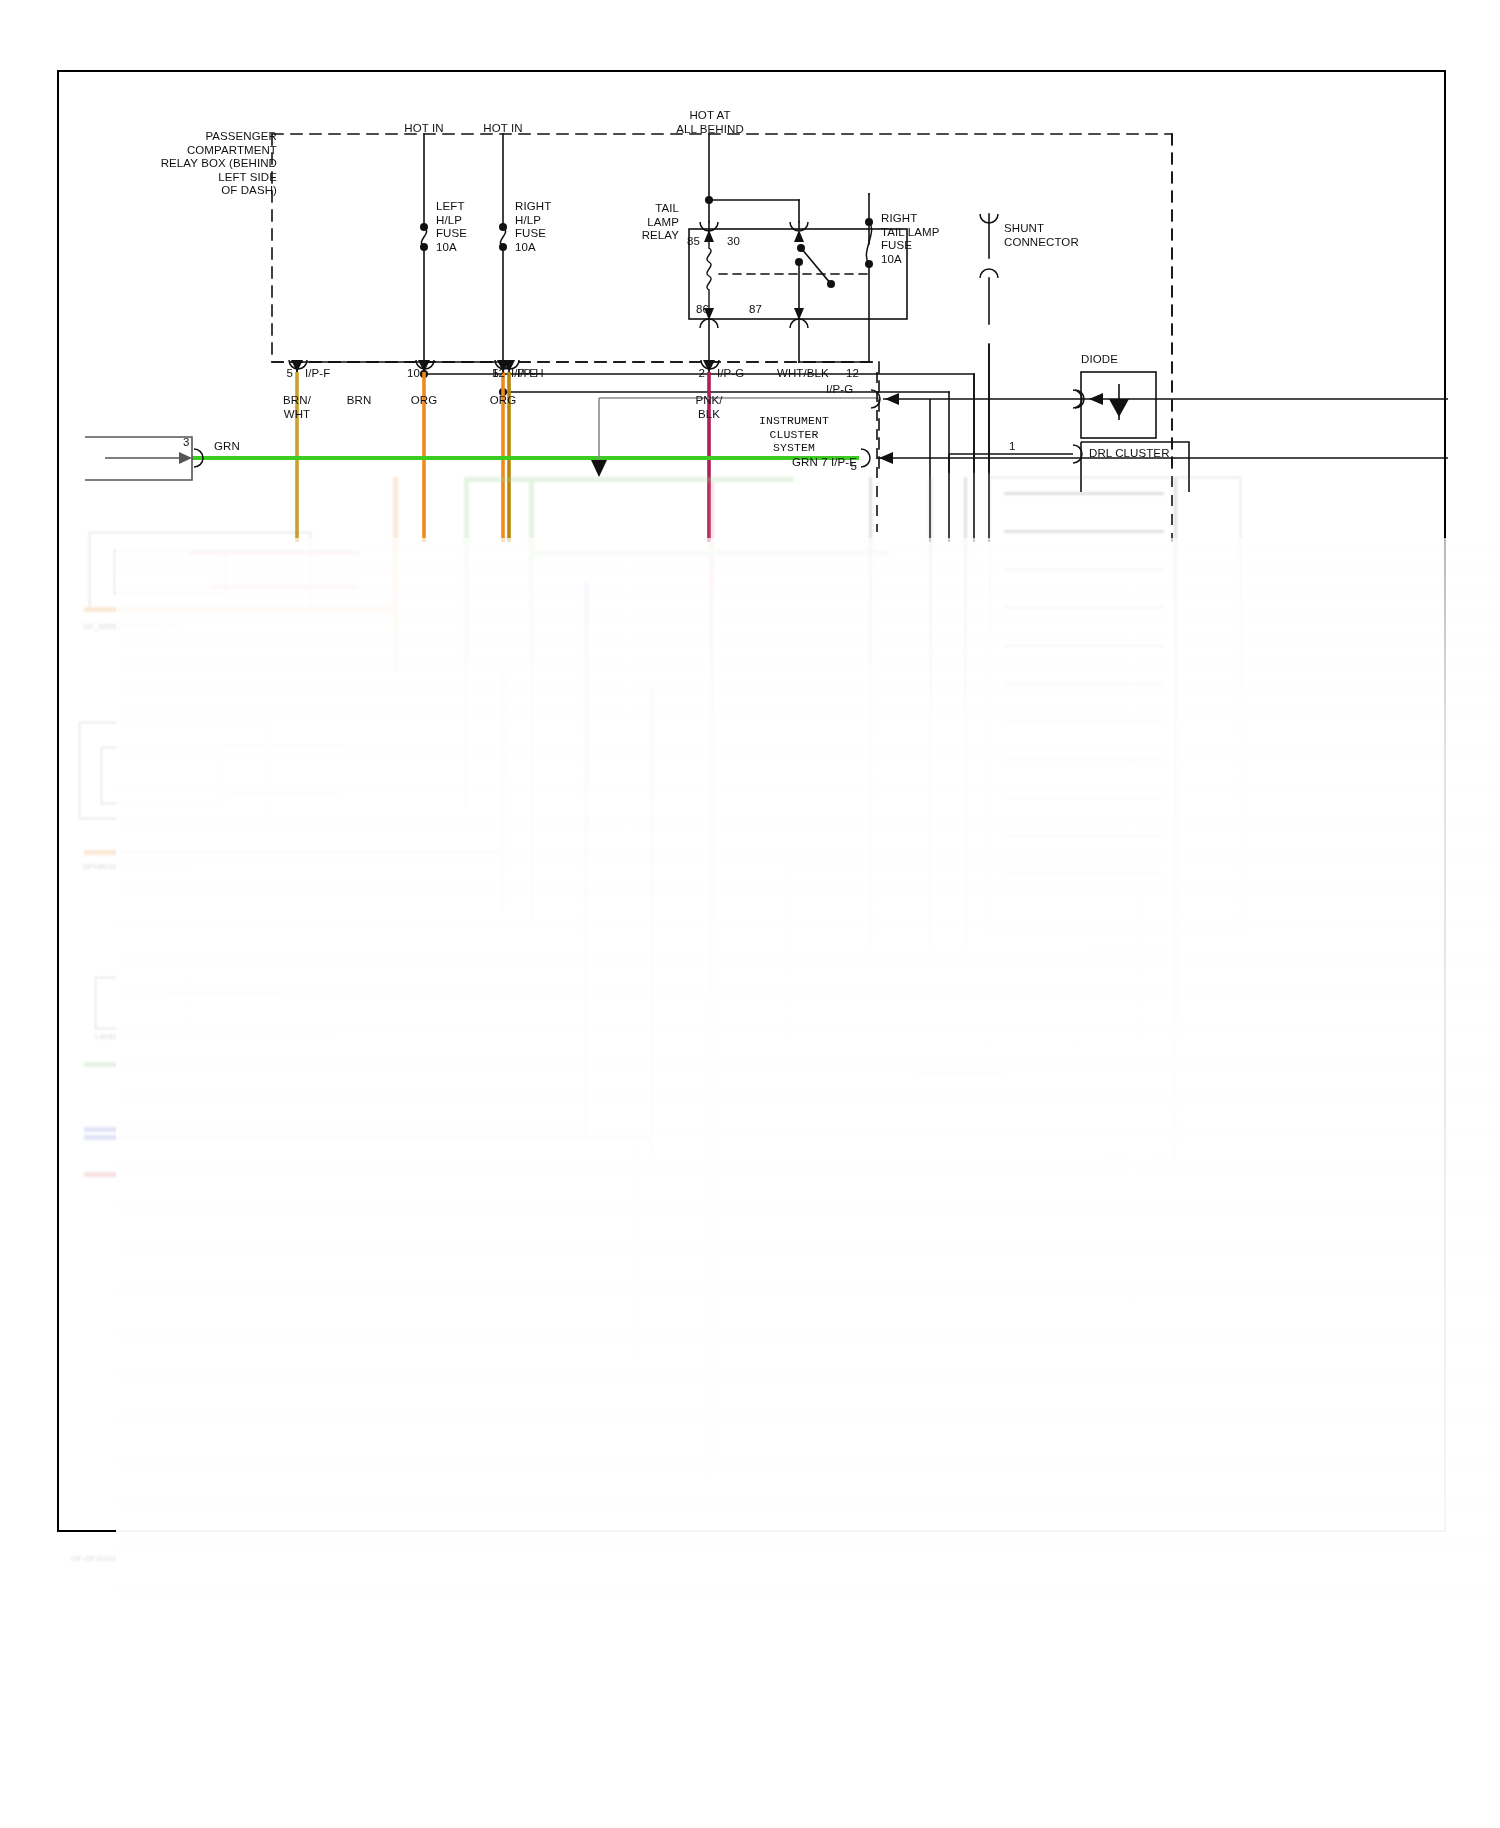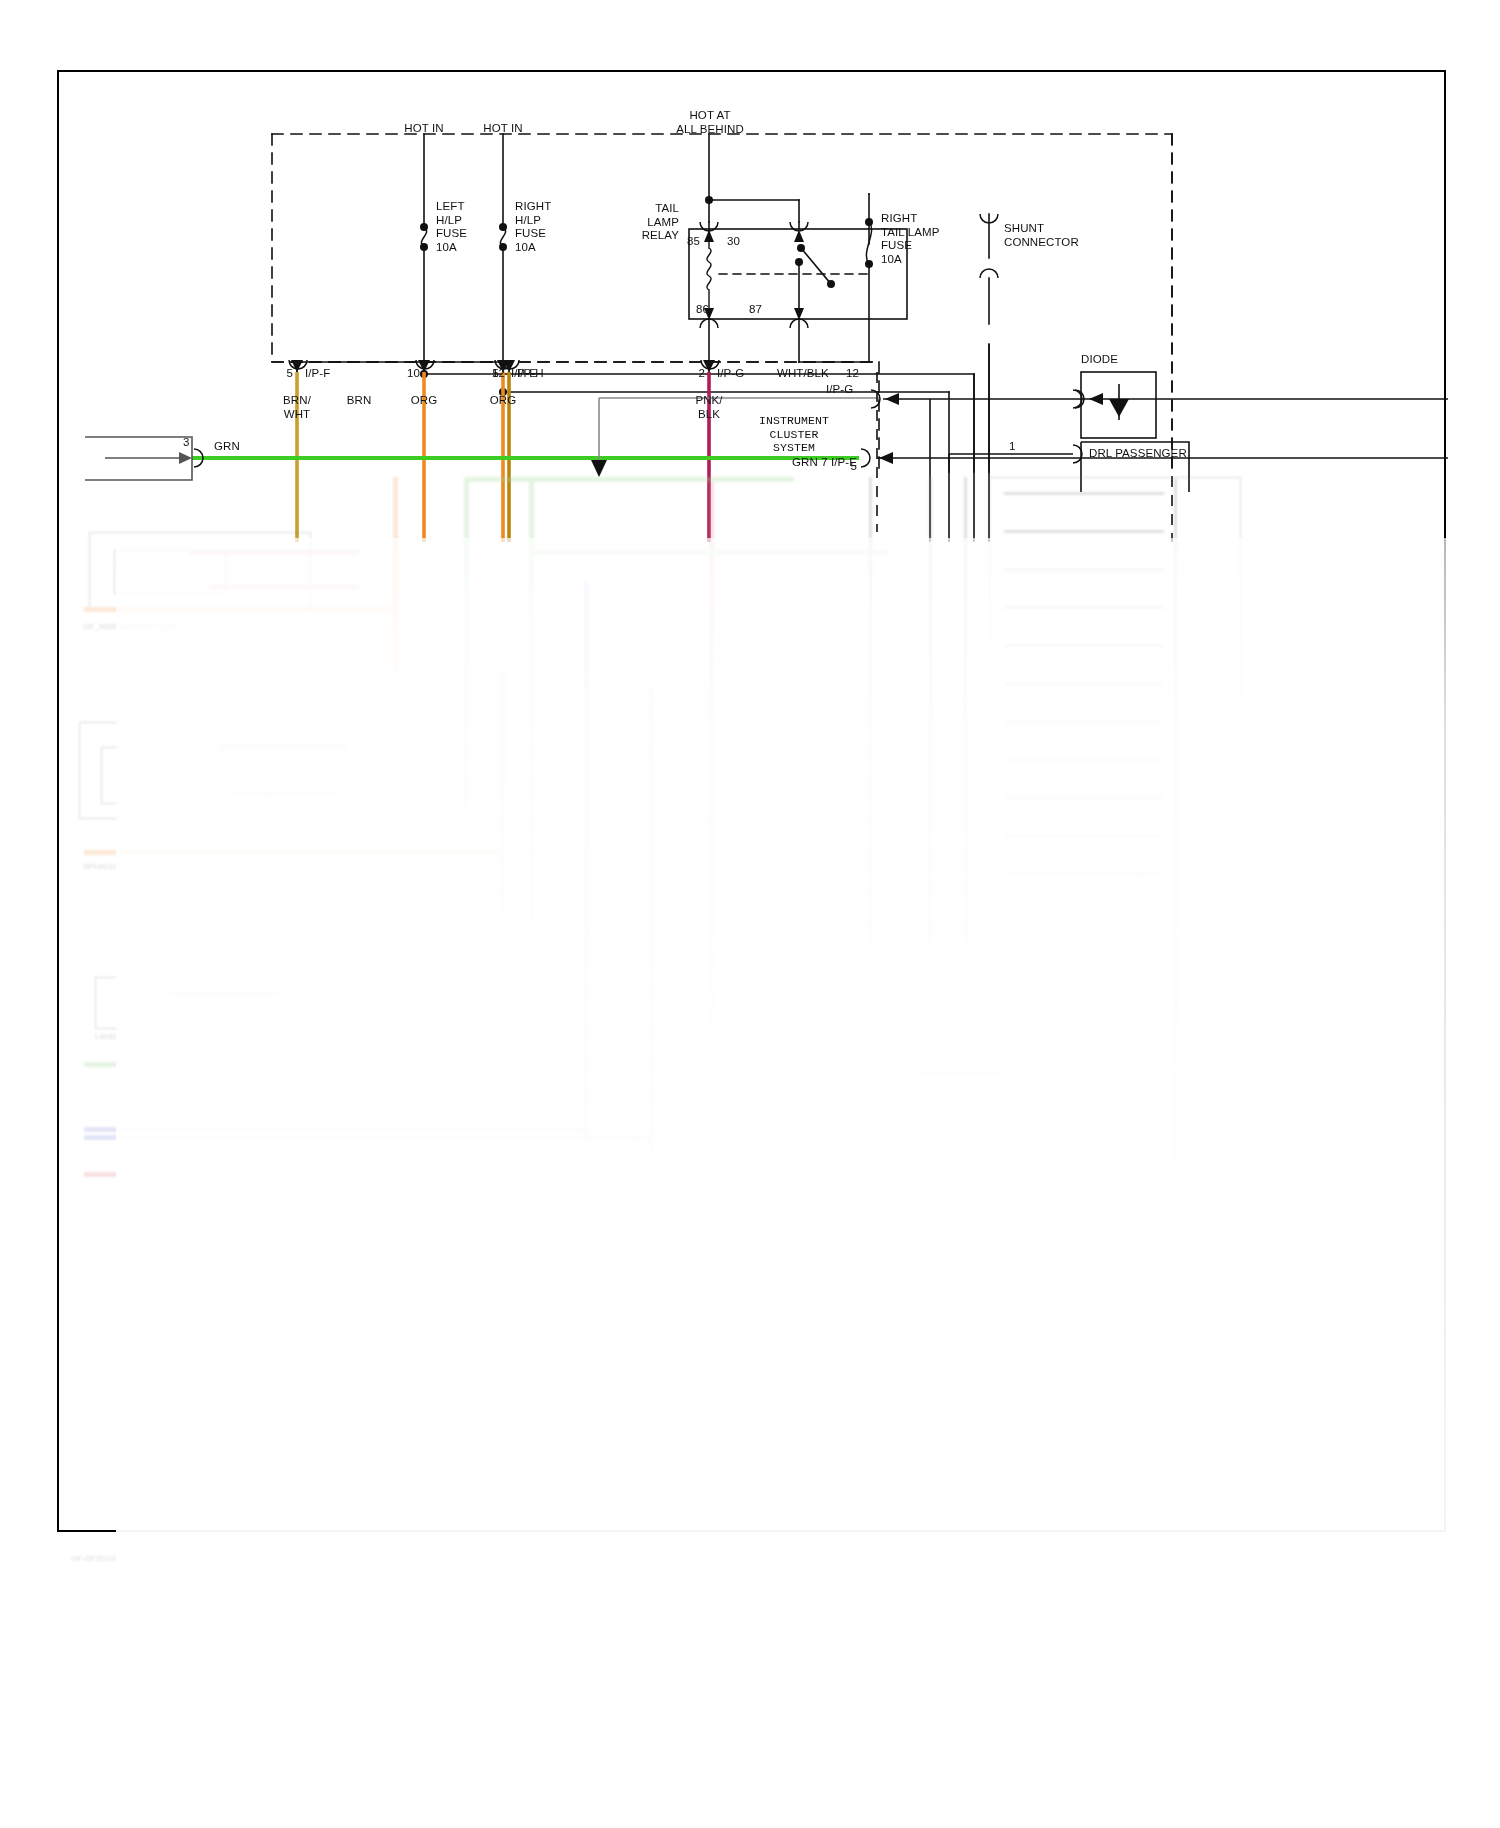--- a/index.html
+++ b/index.html
@@ -232,20 +232,25 @@
     <svg width="1389" height="1462">
       <g stroke="#111" stroke-width="1.6" fill="none">
         <path d="M871 327 L871 470"></path>
         <path d="M890 382 L890 470"></path>
         <path d="M915 302 L915 470"></path>
         <path d="M930 272 L930 470"></path>
         <path d="M1113 62 L1113 470" stroke-dasharray="11,8"></path>
       </g>
     </svg>
 
+    <div class="lbl r" style="left:48px;top:58px;width:170px;">PASSENGER
+COMPARTMENT
+RELAY BOX (BEHIND
+LEFT SIDE
+OF DASH)</div>
 
     <div class="lbl c" style="left:315px;top:50px;width:100px;">HOT IN</div>
     <div class="lbl c" style="left:394px;top:50px;width:100px;">HOT IN</div>
     <div class="lbl c" style="left:596px;top:37px;width:110px;">HOT AT
 ALL BEHIND</div>
 
     <div class="lbl" style="left:377px;top:128px;">LEFT
 H/LP
 FUSE
 10A</div>
@@ -299,21 +304,21 @@
 CLUSTER
 SYSTEM</div>
 
     <div class="lbl" style="left:155px;top:368px;">GRN</div>
     <div class="lbl" style="left:124px;top:364px;">3</div>
 
     <div class="lbl r" style="left:680px;top:384px;width:118px;">GRN 7 I/P-E</div>
     <div class="lbl r" style="left:760px;top:388px;width:38px;">5</div>
 
     <div class="lbl" style="left:950px;top:368px;">1</div>
-    <div class="lbl" style="left:1030px;top:375px;">DRL PASSENGER</div>
+    <div class="lbl" style="left:1030px;top:375px;">DRL CLUSTER</div>
 
     <div class="ghost gblur" style="left:0;top:400px;width:1389px;height:1062px;">
 
       <div class="gbox" style="left:30px;top:60px;width:220px;height:75px;"></div>
       <div class="gbox" style="left:55px;top:78px;width:110px;height:42px;"></div>
       <div class="gwire" style="left:130px;top:78px;width:170px;height:5px;background:#e79a9a;"></div>
       <div class="gwire" style="left:150px;top:112px;width:150px;height:5px;background:#e2a5a5;"></div>
 
       <div class="gbox" style="left:20px;top:250px;width:190px;height:95px;"></div>
       <div class="gbox" style="left:42px;top:275px;width:120px;height:55px;"></div>

